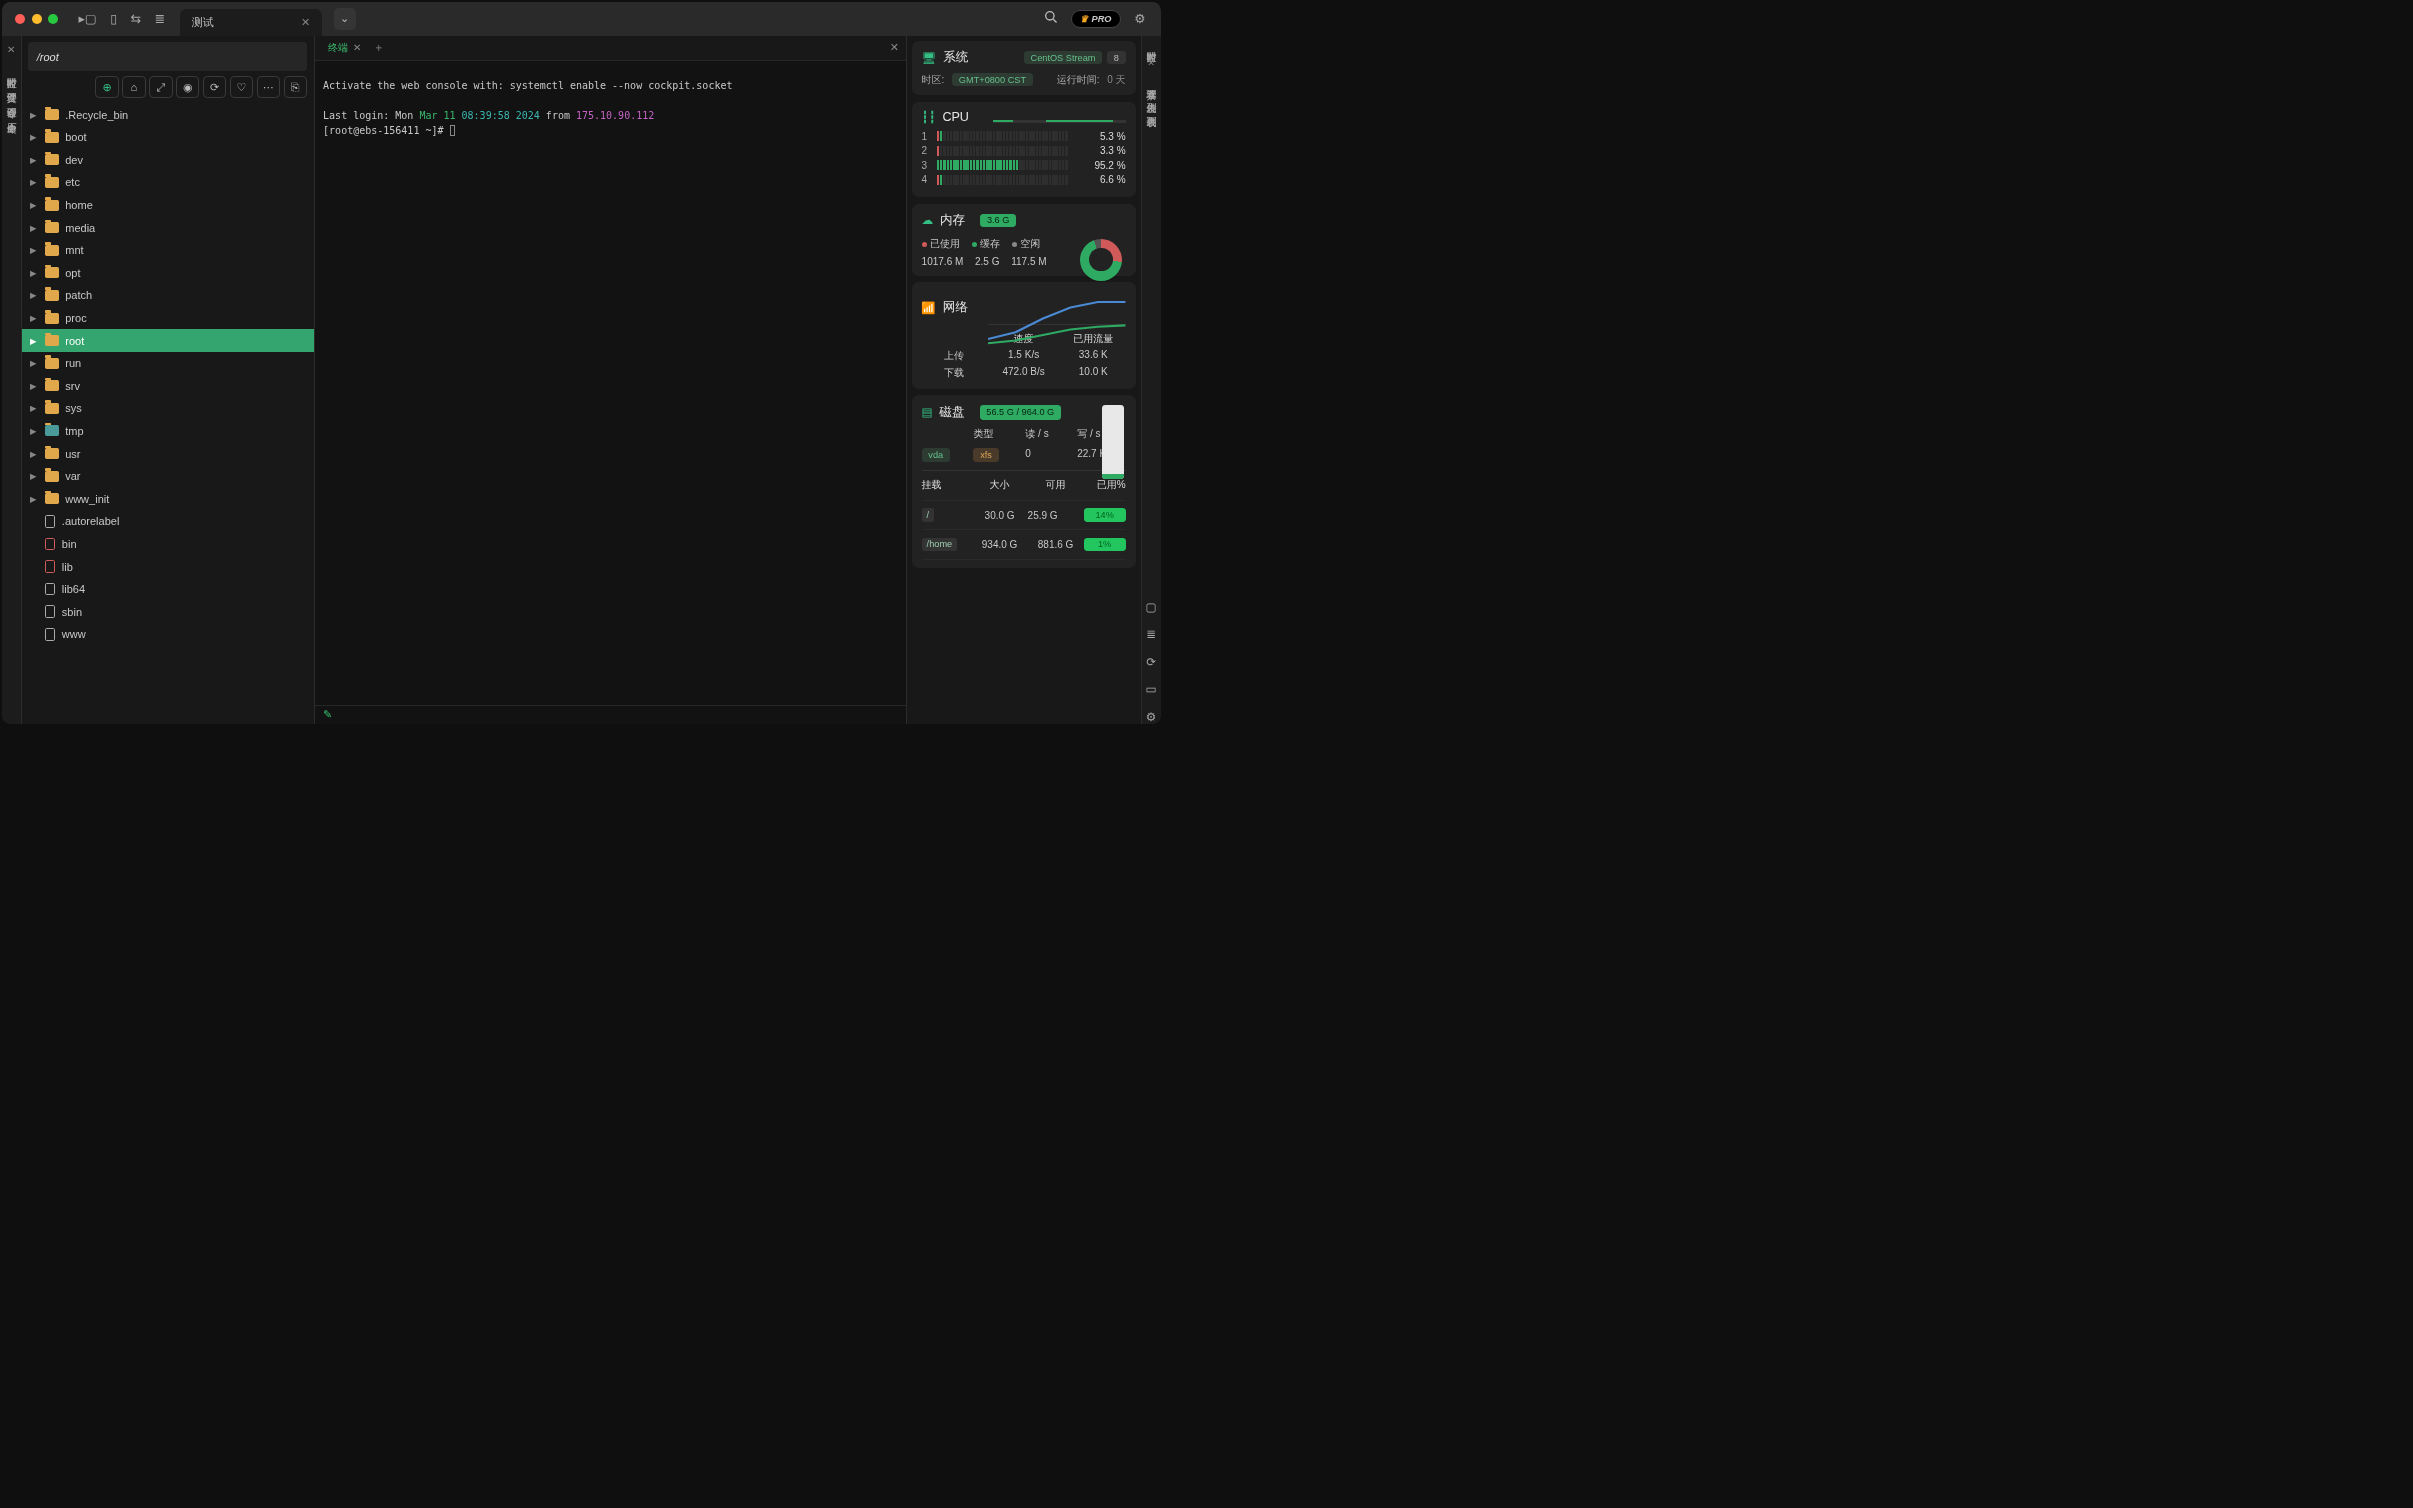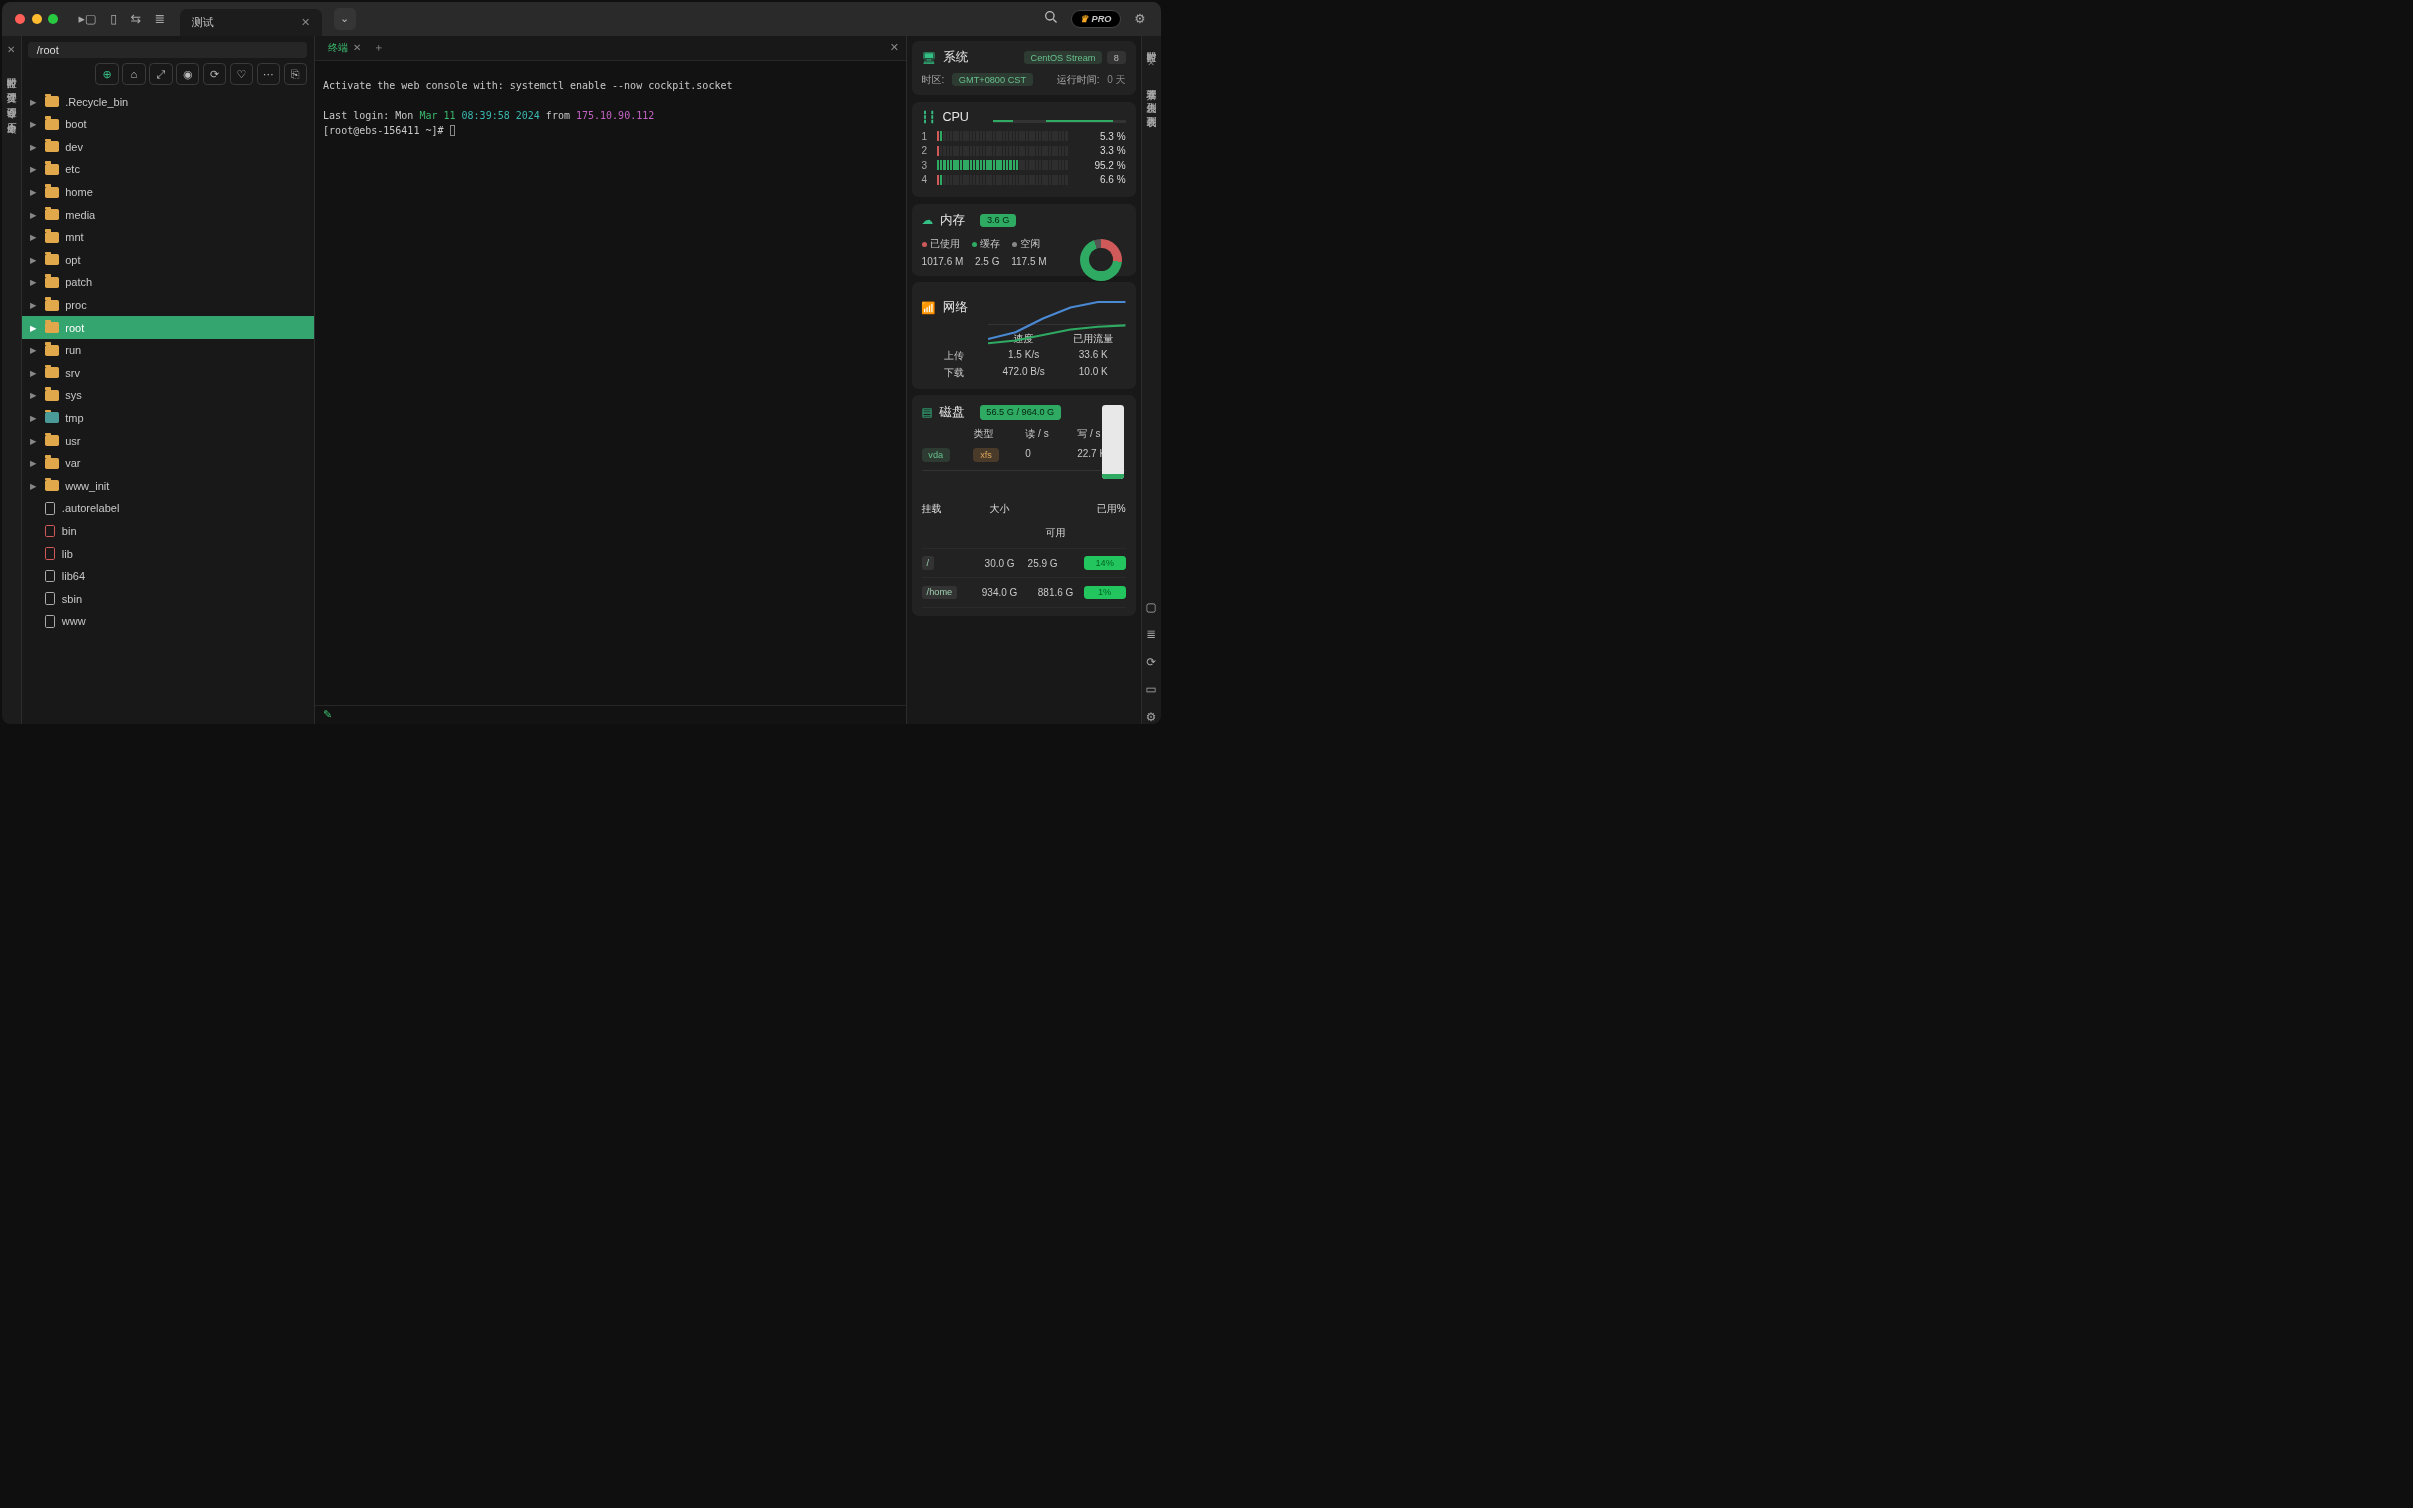--- a/index.html
+++ b/index.html
@@ -47,21 +47,21 @@
 
 .body { flex:1; display:flex; min-height:0;}
 
 
 .rail-left { width:20px; background:#1c1c1c; border-right:0.8px solid #2c2c2c; display:flex; flex-direction:column; align-items:center; padding-top:8.4px; gap:15px;}
 .rail-left .r-item { writing-mode:vertical-rl; font-size:10px; color:#aaa; }
 .rail-left .r-close{ color:#888; font-size:10px;}
 
 
 .ftpanel { width:293px; background:#181818; border-right:0.8px solid #2c2c2c; display:flex; flex-direction:column;}
-.path-input { margin:6.7px 6.7px 5px 6.7px; height:16px; background:#262626; border-radius:3.4px; padding:0 8.4px; color:#ddd; display:flex; align-items:center; font-size:11px;}
+.path-input { margin:6.7px 6.7px 5px 6.7px; height:29px; background:#262626; border-radius:3.4px; padding:0 8.4px; color:#ddd; display:flex; align-items:center; font-size:11px;font-style:italic;}
 .ft-toolbar { display:flex; justify-content:flex-end; gap:3.4px; padding:0 6.7px 5px 6.7px;}
 .ft-btn { width:23.5px; height:22px; border:0.8px solid #3a3a3a; border-radius:4.2px; display:flex; align-items:center; justify-content:center; color:#bbb; font-size:11px;}
 .ft-btn.green{ color:#34c084;}
 .tree { flex:1; overflow:auto; padding-bottom:8.4px;}
 .tree-row { height:22.6px; display:flex; align-items:center; padding-left:8.4px; gap:6.7px; cursor:default;}
 .tree-row.selected{ background:#34a56f; color:#fff;}
 .tree-row .chev{ width:8.4px; color:#888; font-size:8.4px;}
 .tree-row.selected .chev{color:#fff;}
 .folder-ico{ width:13.4px; height:11px; background:#e0a84a; border-radius:1.7px; position:relative;}
 .folder-ico::before{content:""; position:absolute; top:-2.5px; left:0; width:5.9px; height:2.5px; background:#e0a84a; border-radius:0.8px 0.8px 0 0;}
@@ -609,21 +609,21 @@
         <div class="disk-row">
           <span class="chip" style="width:fit-content;">vda</span>
           <span class="chip" style="background:#4a3a2a;color:#d8a45a;width:fit-content;">xfs</span>
           <span>0</span>
           <span>22.7 K</span>
         </div>
         <div class="disk-tbl">
           <div class="disk-trow" style="color:#ddd;">
             <span>挂载</span>
             <span style="text-align:center;">大小</span>
-            <span style="text-align:center;margin-top:48px;">可用</span>
+            <span style="text-align:center;">可用</span>
             <span style="text-align:right;">已用%</span>
           </div>
           <div id="disk-mounts">
               <div class="disk-trow">
                 <span class="m">/</span>
                 <span style="text-align:center">30.0 G</span>
                 <span style="">25.9 G</span>
                 <span class="pct-badge">14%</span>
               </div>
               <div class="disk-trow">

